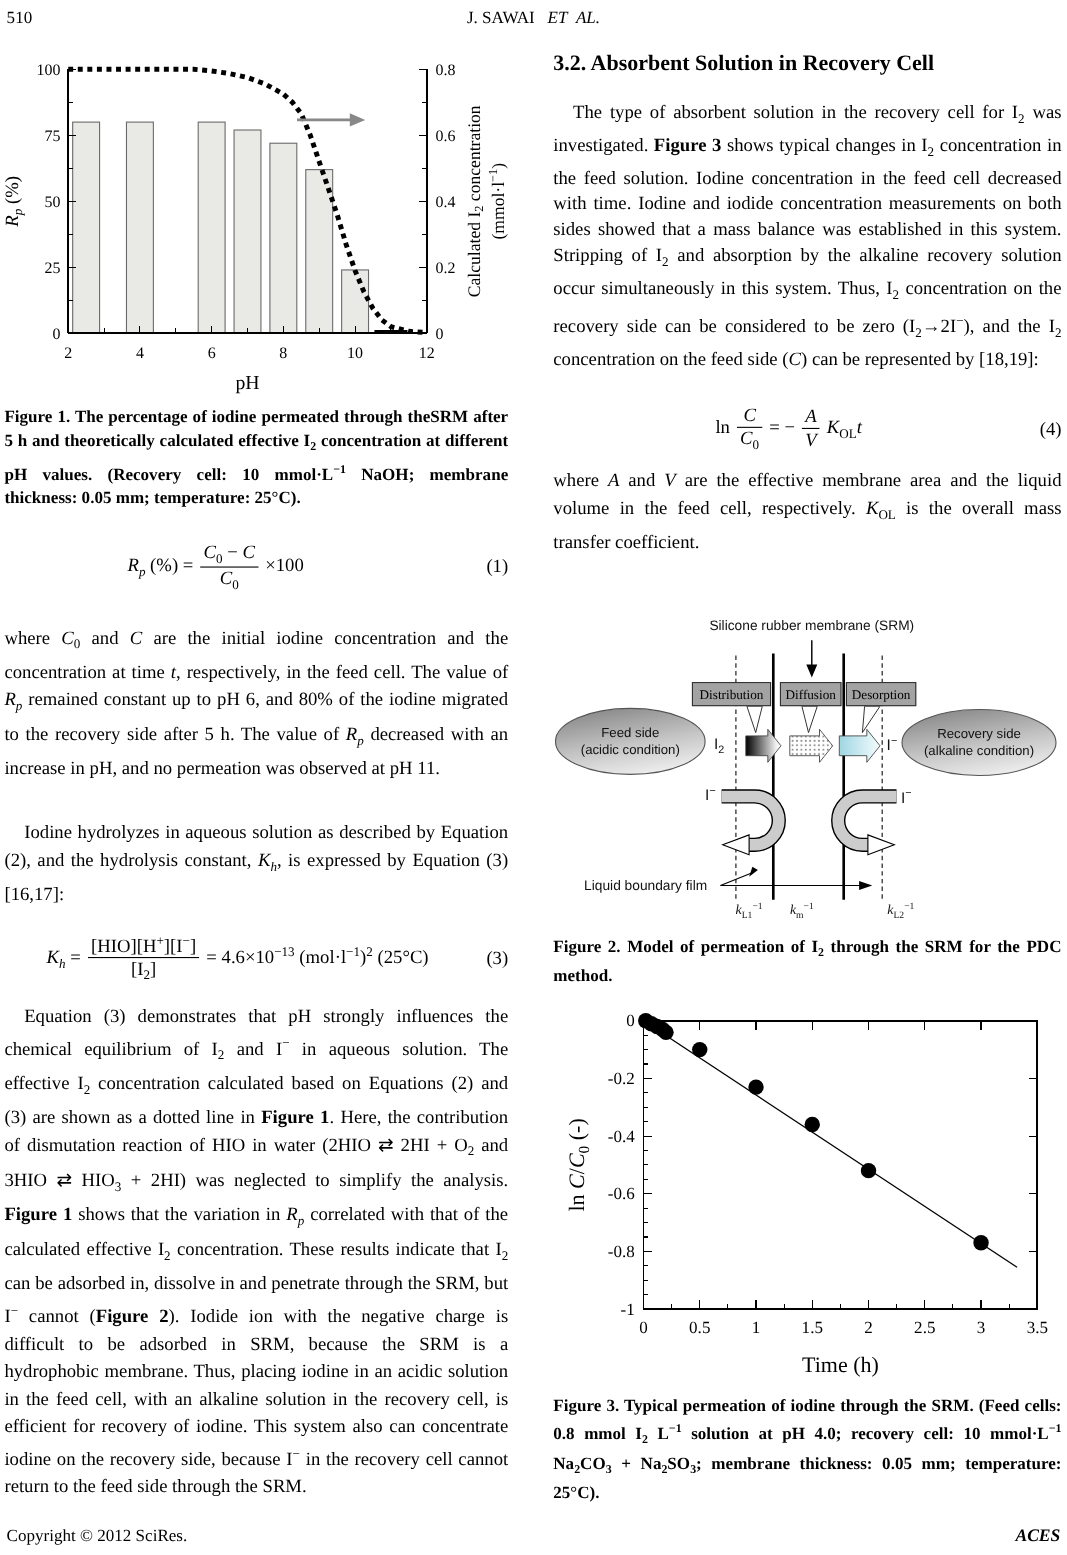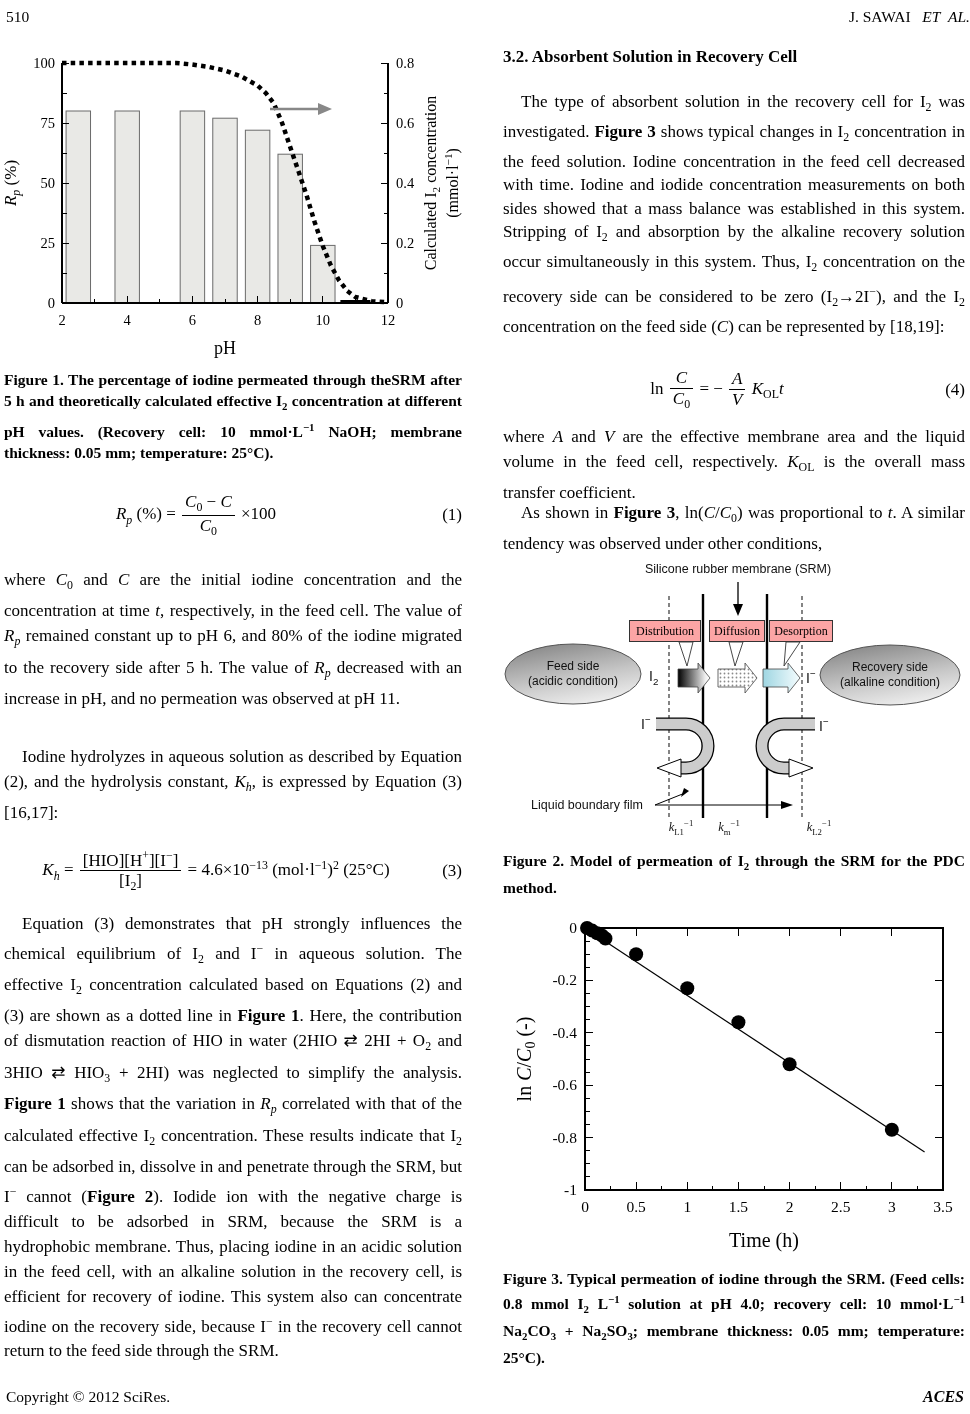--- a/index.html
+++ b/index.html
@@ -4,45 +4,45 @@
 <style>
   html,body{margin:0;padding:0;background:#fff;}
   .page{position:relative;width:970px;height:1414px;background:#ffffff;
         font-family:"Liberation Serif",serif;color:#000;overflow:hidden;}
   .abs{position:absolute;}
   .hdr{font-size:15.5px;}
   .body-par{font-size:17px;line-height:25px;text-align:justify;margin:0;}
   .rlh{line-height:23.5px;}
   .indent{text-indent:18px;}
   .caption{font-weight:bold;font-size:15.5px;line-height:21px;text-align:justify;}
-  h2.section{font-size:17px;font-weight:bold;margin:0;}
+  h2.section{font-size:20px;font-weight:bold;margin:0;}
   .eqrow{display:flex;align-items:center;font-size:17px;}
   .eqbody{flex:1;text-align:center;}
   .eqnum{width:34px;text-align:right;}
   frac{display:inline-block;vertical-align:middle;text-align:center;padding:0 2px;}
   fnum{display:block;padding:0 3px;line-height:1.15;}
   fden{display:block;border-top:1.3px solid #000;padding:0 3px;line-height:1.2;}
   sub,sup{font-size:70%;}
   .dlabel{position:absolute;font-family:"Liberation Sans",sans-serif;color:#111;}
   .dserif{font-family:"Liberation Serif",serif;}
-  .pbox{position:absolute;border:1px solid #333;background:#fca5a5;text-align:center;
+  .pbox{position:absolute;border:1px solid #333;background:#a3a3a3;text-align:center;
         font-family:"Liberation Serif",serif;font-size:12px;line-height:20px;height:20px;}
   .ellabel{position:absolute;text-align:center;font-family:"Liberation Sans",sans-serif;
            font-size:12px;line-height:15px;color:#111;}
   .footer{font-size:15.5px;}
   .acro{font-weight:bold;font-style:italic;font-size:16px;}
   svg text{font-family:"Liberation Serif",serif;fill:#000;}
 </style>
 </head>
 <body>
 
 <div class="page">
 
   <div class="abs hdr" style="left:6px;top:8px;">510</div>
-  <div class="abs hdr" style="left:0;top:8px;width:970px;text-align:right;">J. SAWAI&nbsp;&nbsp;&nbsp;<i>ET&nbsp;&nbsp;AL.</i></div>
+  <div class="abs hdr" style="left:0;top:8px;width:970px;text-align:center;">J. SAWAI&nbsp;&nbsp;&nbsp;<i>ET&nbsp;&nbsp;AL.</i></div>
 
   <svg class="abs" style="left:0;top:44px;" width="470" height="324" viewBox="0 0 470 324" id="fig1-svg">
       <rect x="66.075" y="67" width="24.45" height="192" fill="#e9e9e6" stroke="#6a6a6a" stroke-width="1"></rect>
       <rect x="114.97500000000001" y="67" width="24.45" height="192" fill="#e9e9e6" stroke="#6a6a6a" stroke-width="1"></rect>
       <rect x="180.175" y="67" width="24.45" height="192" fill="#e9e9e6" stroke="#6a6a6a" stroke-width="1"></rect>
       <rect x="212.775" y="74.19999999999999" width="24.45" height="184.8" fill="#e9e9e6" stroke="#6a6a6a" stroke-width="1"></rect>
       <rect x="245.37500000000003" y="86.19999999999999" width="24.45" height="172.8" fill="#e9e9e6" stroke="#6a6a6a" stroke-width="1"></rect>
       <rect x="277.97499999999997" y="110.19999999999999" width="24.45" height="148.8" fill="#e9e9e6" stroke="#6a6a6a" stroke-width="1"></rect>
       <rect x="310.575" y="201.4" width="24.45" height="57.599999999999994" fill="#e9e9e6" stroke="#6a6a6a" stroke-width="1"></rect>
       <rect x="340.4" y="256" width="30" height="3" fill="#000"></rect>
@@ -130,21 +130,20 @@
 
   <p class="abs body-par rlh indent" style="left:503px;top:90px;width:462px;">The type of absorbent solution in the recovery cell for I<sub>2</sub> was investigated. <b>Figure 3</b> shows typical changes in I<sub>2</sub> concentration in the feed solution. Iodine concentration in the feed cell decreased with time. Iodine and iodide concentration measurements on both sides showed that a mass balance was established in this system. Stripping of I<sub>2</sub> and absorption by the alkaline recovery solution occur simultaneously in this system. Thus, I<sub>2</sub> concentration on the recovery side can be considered to be zero (I<sub>2</sub>→2I<sup>−</sup>), and the I<sub>2</sub> concentration on the feed side (<i>C</i>) can be represented by [18,19]:</p>
 
   <div class="abs eqrow" style="left:503px;top:368px;width:462px;">
     <span class="eqbody">ln <frac><fnum><i>C</i></fnum><fden><i>C</i><sub>0</sub></fden></frac> = − <frac><fnum><i>A</i></fnum><fden><i>V</i></fden></frac> <i>K</i><sub>OL</sub><i>t</i></span>
     <span class="eqnum">(4)</span>
   </div>
 
   <p class="abs body-par" style="left:503px;top:424px;width:462px;">where <i>A</i> and <i>V</i> are the effective membrane area and the liquid volume in the feed cell, respectively. <i>K</i><sub>OL</sub> is the overall mass transfer coefficient.</p>
 
-  <p class="abs body-par indent" style="left:503px;top:500px;width:462px;">As shown in <b>Figure 3</b>, ln(<i>C</i>/<i>C</i><sub>0</sub>) was proportional to <i>t</i>. A similar tendency was observed under other conditions,</p>
 
   <div class="abs" style="left:503px;top:556px;width:462px;height:292px;">
     <svg width="462" height="292" viewBox="0 0 462 292" style="position:absolute;left:0;top:0;">
       <defs>
         <linearGradient id="gA" x1="0" y1="0" x2="1" y2="0">
           <stop offset="0" stop-color="#000"></stop>
             <stop offset="0.85" stop-color="#eee"></stop>
             <stop offset="1" stop-color="#fff"></stop>
         </linearGradient>
         <linearGradient id="gB" x1="0" y1="0" x2="1" y2="0">

